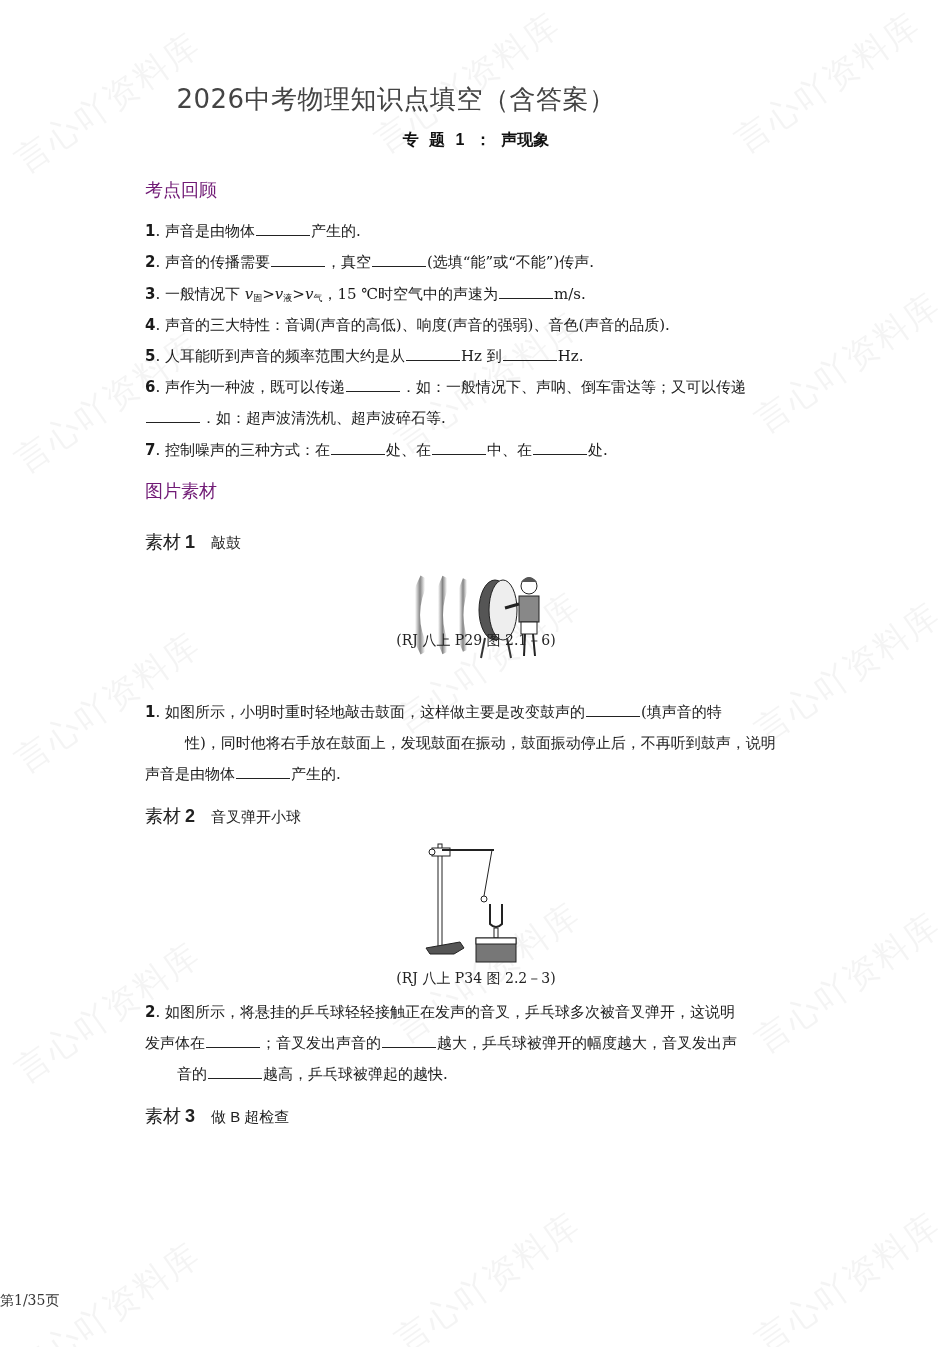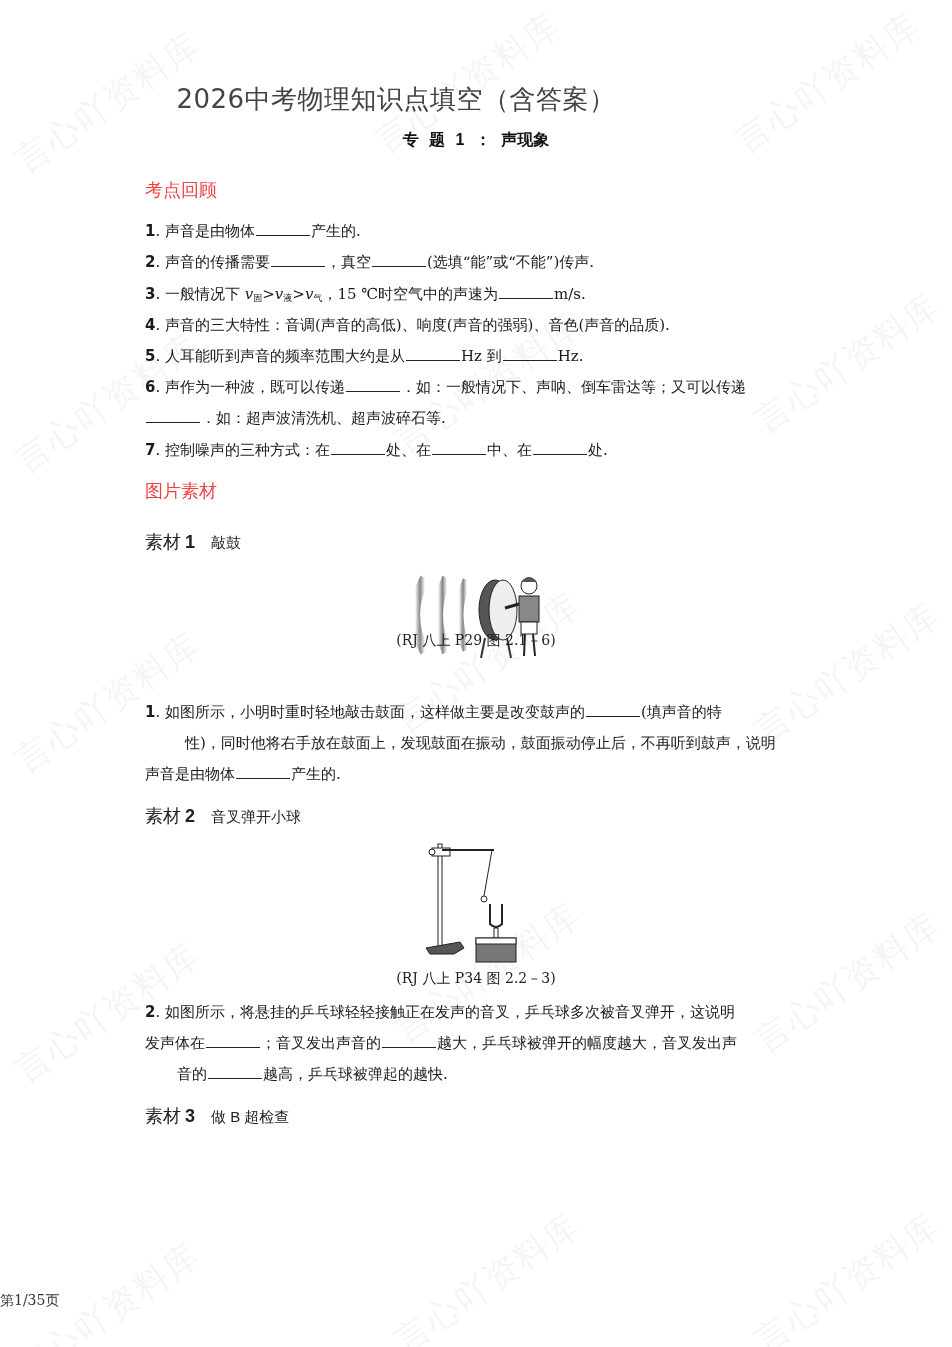--- a/index.html
+++ b/index.html
@@ -9,21 +9,21 @@
     .wm { position:absolute; font-family:"DejaVu Sans","Liberation Sans",sans-serif;
           font-size:34px; color:rgba(0,0,0,0.045); transform:rotate(-35deg);
           white-space:nowrap; letter-spacing:2px; }
     .title { position:absolute; left:0; width:792px; top:82px; text-align:center;
              font-family:"DejaVu Sans","Liberation Sans",sans-serif; font-size:26px;
              color:#444; letter-spacing:0.5px; }
     .subtitle { position:absolute; left:0; width:952px; top:130px; text-align:center;
                 font-family:Liberation Sans, sans-serif; font-size:16px;
                 font-weight:bold; color:#111; word-spacing:6px; }
     .h2 { position:absolute; left:145px; font-family:"DejaVu Sans","Liberation Sans",sans-serif;
-          font-size:18px; color:#ef4444; }
+          font-size:18px; color:#701a75; }
     .h3 { position:absolute; left:145px; font-family:Liberation Sans, sans-serif;
           font-size:18px; color:#222; }
     .h3 .num { font-weight:bold; margin-left:4px; }
     .h3 .sub { font-size:15px; margin-left:16px; }
     .line { position:absolute; left:145px; width:670px; font-size:15px; line-height:20px;
             white-space:nowrap; }
     .line .qn { font-family:"DejaVu Sans","Liberation Sans",sans-serif; font-weight:bold; font-size:15px; }
     .blank { display:inline-block; width:54px; border-bottom:1px solid #222; height:14px; vertical-align:baseline; margin:0 1px; }
     .sub-sm { font-size:9px; vertical-align:-2px; }
     .it { font-style:italic; }

